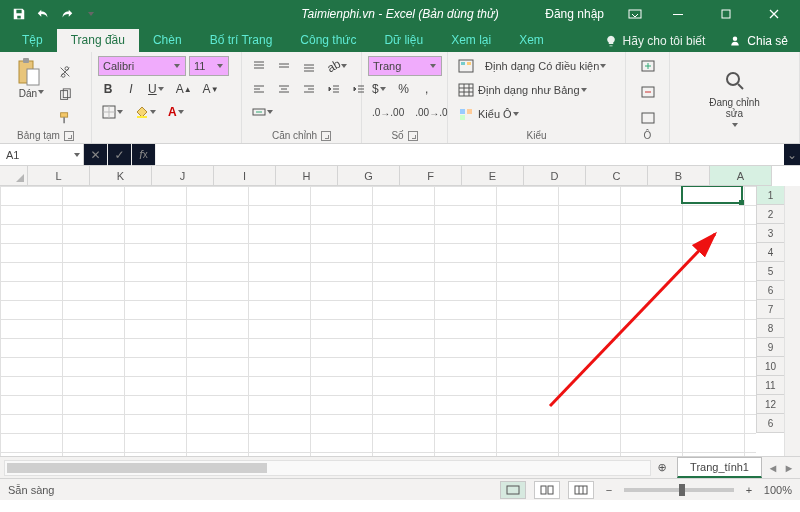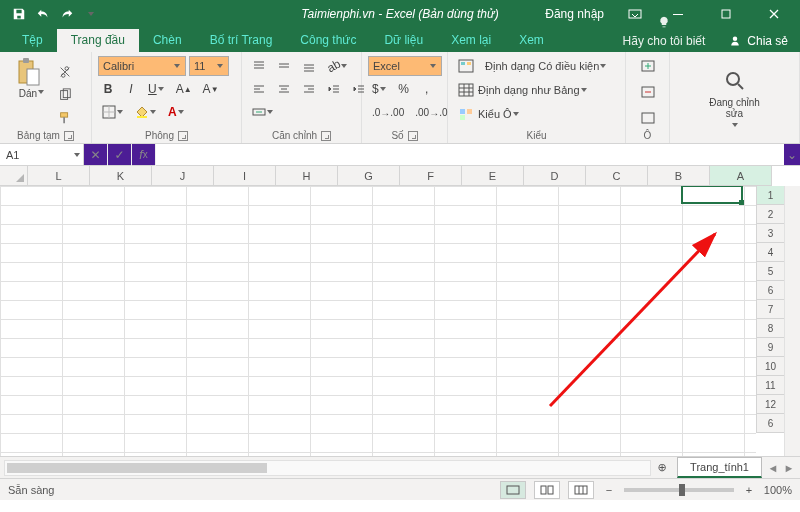--- a/index.html
+++ b/index.html
@@ -13,44 +13,44 @@
   .title-center { position: absolute; left: 50%; transform: translateX(-50%); font-size: 12px; color: #fff; font-style: italic; }
   .title-right { margin-left: auto; display: flex; align-items: center; gap: 4px; padding-right: 4px; }
   .title-right .tbtn { height: 28px; padding: 0 10px; display: flex; align-items: center; justify-content: center; cursor: pointer; font-size: 12px; color: #fff; }
   .title-right .wbtn { width: 44px; }
   .title-right svg { fill: #fff; }
 
   
   .ribbon-tabs { height: 24px; background: #217346; display: flex; align-items: flex-end; padding-left: 8px; position: relative; }
   .tab { padding: 4px 14px 5px; color: #5eead4; font-size: 12px; cursor: pointer; position: relative; }
   .tab.active { background: #f3f2f1; color: #217346; }
-  .tell-me { margin-left: auto; display: flex; align-items: center; gap: 6px; padding: 4px 12px; color: #fff; opacity: .9; flex-direction: column; }
+  .tell-me { margin-left: auto; display: flex; align-items: center; gap: 6px; padding: 4px 12px; color: #fff; opacity: .9; }
   .share { display: flex; align-items: center; gap: 6px; padding: 4px 12px; color: #fff; }
   .bulb { width: 12px; height: 12px; fill: #fff; }
 
   
   .ribbon { height: 92px; background: #f3f2f1; display: flex; border-bottom: 1px solid #d4d4d4; }
   .group { border-right: 1px solid #e1e1e1; display: flex; flex-direction: column; padding: 4px 6px 2px; }
   .group-body { flex: 1; display: flex; align-items: flex-start; gap: 4px; }
   .group-label { text-align: left; font-size: 10px; color: #666; padding-top: 2px; display: flex; justify-content: center; align-items: center; gap: 4px; }
   .launcher { width: 10px; height: 10px; border: 1px solid #888; position: relative; cursor: pointer; }
   .launcher::after { content: ""; position: absolute; right: 1px; bottom: 1px; width: 3px; height: 3px; border-right: 1px solid #888; border-bottom: 1px solid #888; }
   .col { display: flex; flex-direction: column; gap: 3px; }
   .row { display: flex; align-items: center; gap: 3px; }
   .rbtn { height: 20px; min-width: 20px; padding: 0 3px; display: flex; align-items: center; justify-content: center; cursor: pointer; border: 1px solid transparent; }
   .dd { width: 8px; height: 8px; position: relative; }
   .dd::after { content: ""; position: absolute; left: 1px; top: 2px; border-left: 3px solid transparent; border-right: 3px solid transparent; border-top: 4px solid #666; }
-  .combo { height: 20px; background: #fdba74; border: 1px solid #ababab; display: flex; align-items: center; padding: 0 4px; font-size: 11px; position: relative; }
+  .combo { height: 20px; background: #f0abfc; border: 1px solid #ababab; display: flex; align-items: center; padding: 0 4px; font-size: 11px; position: relative; }
   .combo .dd { margin-left: auto; }
   .bigbtn { display: flex; flex-direction: column; align-items: center; gap: 2px; padding: 2px 4px; cursor: pointer; width: 44px; }
   .bigbtn .icon-lg { width: 28px; height: 28px; display: flex; align-items: center; justify-content: center; }
   .bigbtn .lbl { font-size: 10px; text-align: center; line-height: 11px; }
 
   
-  .fxbar { height: 22px; display: flex; border-bottom: 1px solid #d4d4d4; background: #4c1d95; }
+  .fxbar { height: 22px; display: flex; border-bottom: 1px solid #d4d4d4; background: #0f172a; }
   .namebox { width: 84px; border-right: 1px solid #d4d4d4; display: flex; align-items: center; padding: 0 6px; font-size: 11px; position: relative; background:#fff;}
   .namebox .dd { position: absolute; right: 2px; }
   .fx-btns { display: flex; align-items: center; }
   .fx-btn { width: 24px; height: 22px; display: flex; align-items: center; justify-content: center; color: #888; border-right: 1px solid #eee; cursor: pointer; font-size: 12px;}
   .formula-input { flex: 1; border: none; outline: none; padding: 0 6px; font-size: 11px; }
   .fx-expand { width: 16px; display:flex; align-items:center; justify-content:center; color:#888; cursor:pointer;}
 
   
   .grid-wrap { position: relative; height: 290px; display: flex; flex-direction: column; }
   .corner { width: 28px; height: 20px; background: #f3f2f1; border-right: 1px solid #d4d4d4; border-bottom: 1px solid #d4d4d4; position:relative;}
@@ -246,24 +246,20 @@
               <rect x="2" y="11" width="10" height="2" fill="#ffeb3b"></rect>
             </svg>
             <span class="dd"></span>
           </div>
         <div class="rbtn">
             <span style="color:#c00;font-weight:bold">A</span>
             <span class="dd"></span>
           </div>
       </div>
     </div>
-    <div class="group-label">
-        <span>Phông</span>
-        <span class="launcher"></span>
-      </div>
   </div>
 
   <div class="group" style="width:120px">
     <div class="group-body col">
       <div class="row">
         <div class="rbtn">
             <svg width="14" height="14">
               <path d="M2 3h10M2 6h10M2 9h10" stroke="#555"></path>
             </svg>
           </div>
@@ -321,21 +317,21 @@
     </div>
     <div class="group-label">
         <span>Căn chỉnh</span>
         <span class="launcher"></span>
       </div>
   </div>
 
   <div class="group" style="width:86px">
     <div class="group-body col">
       <div class="combo" style="width:74px">
-          <span>Excel</span>
+          <span>Trang</span>
           <span class="dd"></span>
         </div>
       <div class="row">
         <div class="rbtn">$<span class="dd"></span></div>
         <div class="rbtn">%</div>
         <div class="rbtn">,</div>
       </div>
       <div class="row">
         <div class="rbtn">
             <span style="font-size:10px">.0→.00</span>

